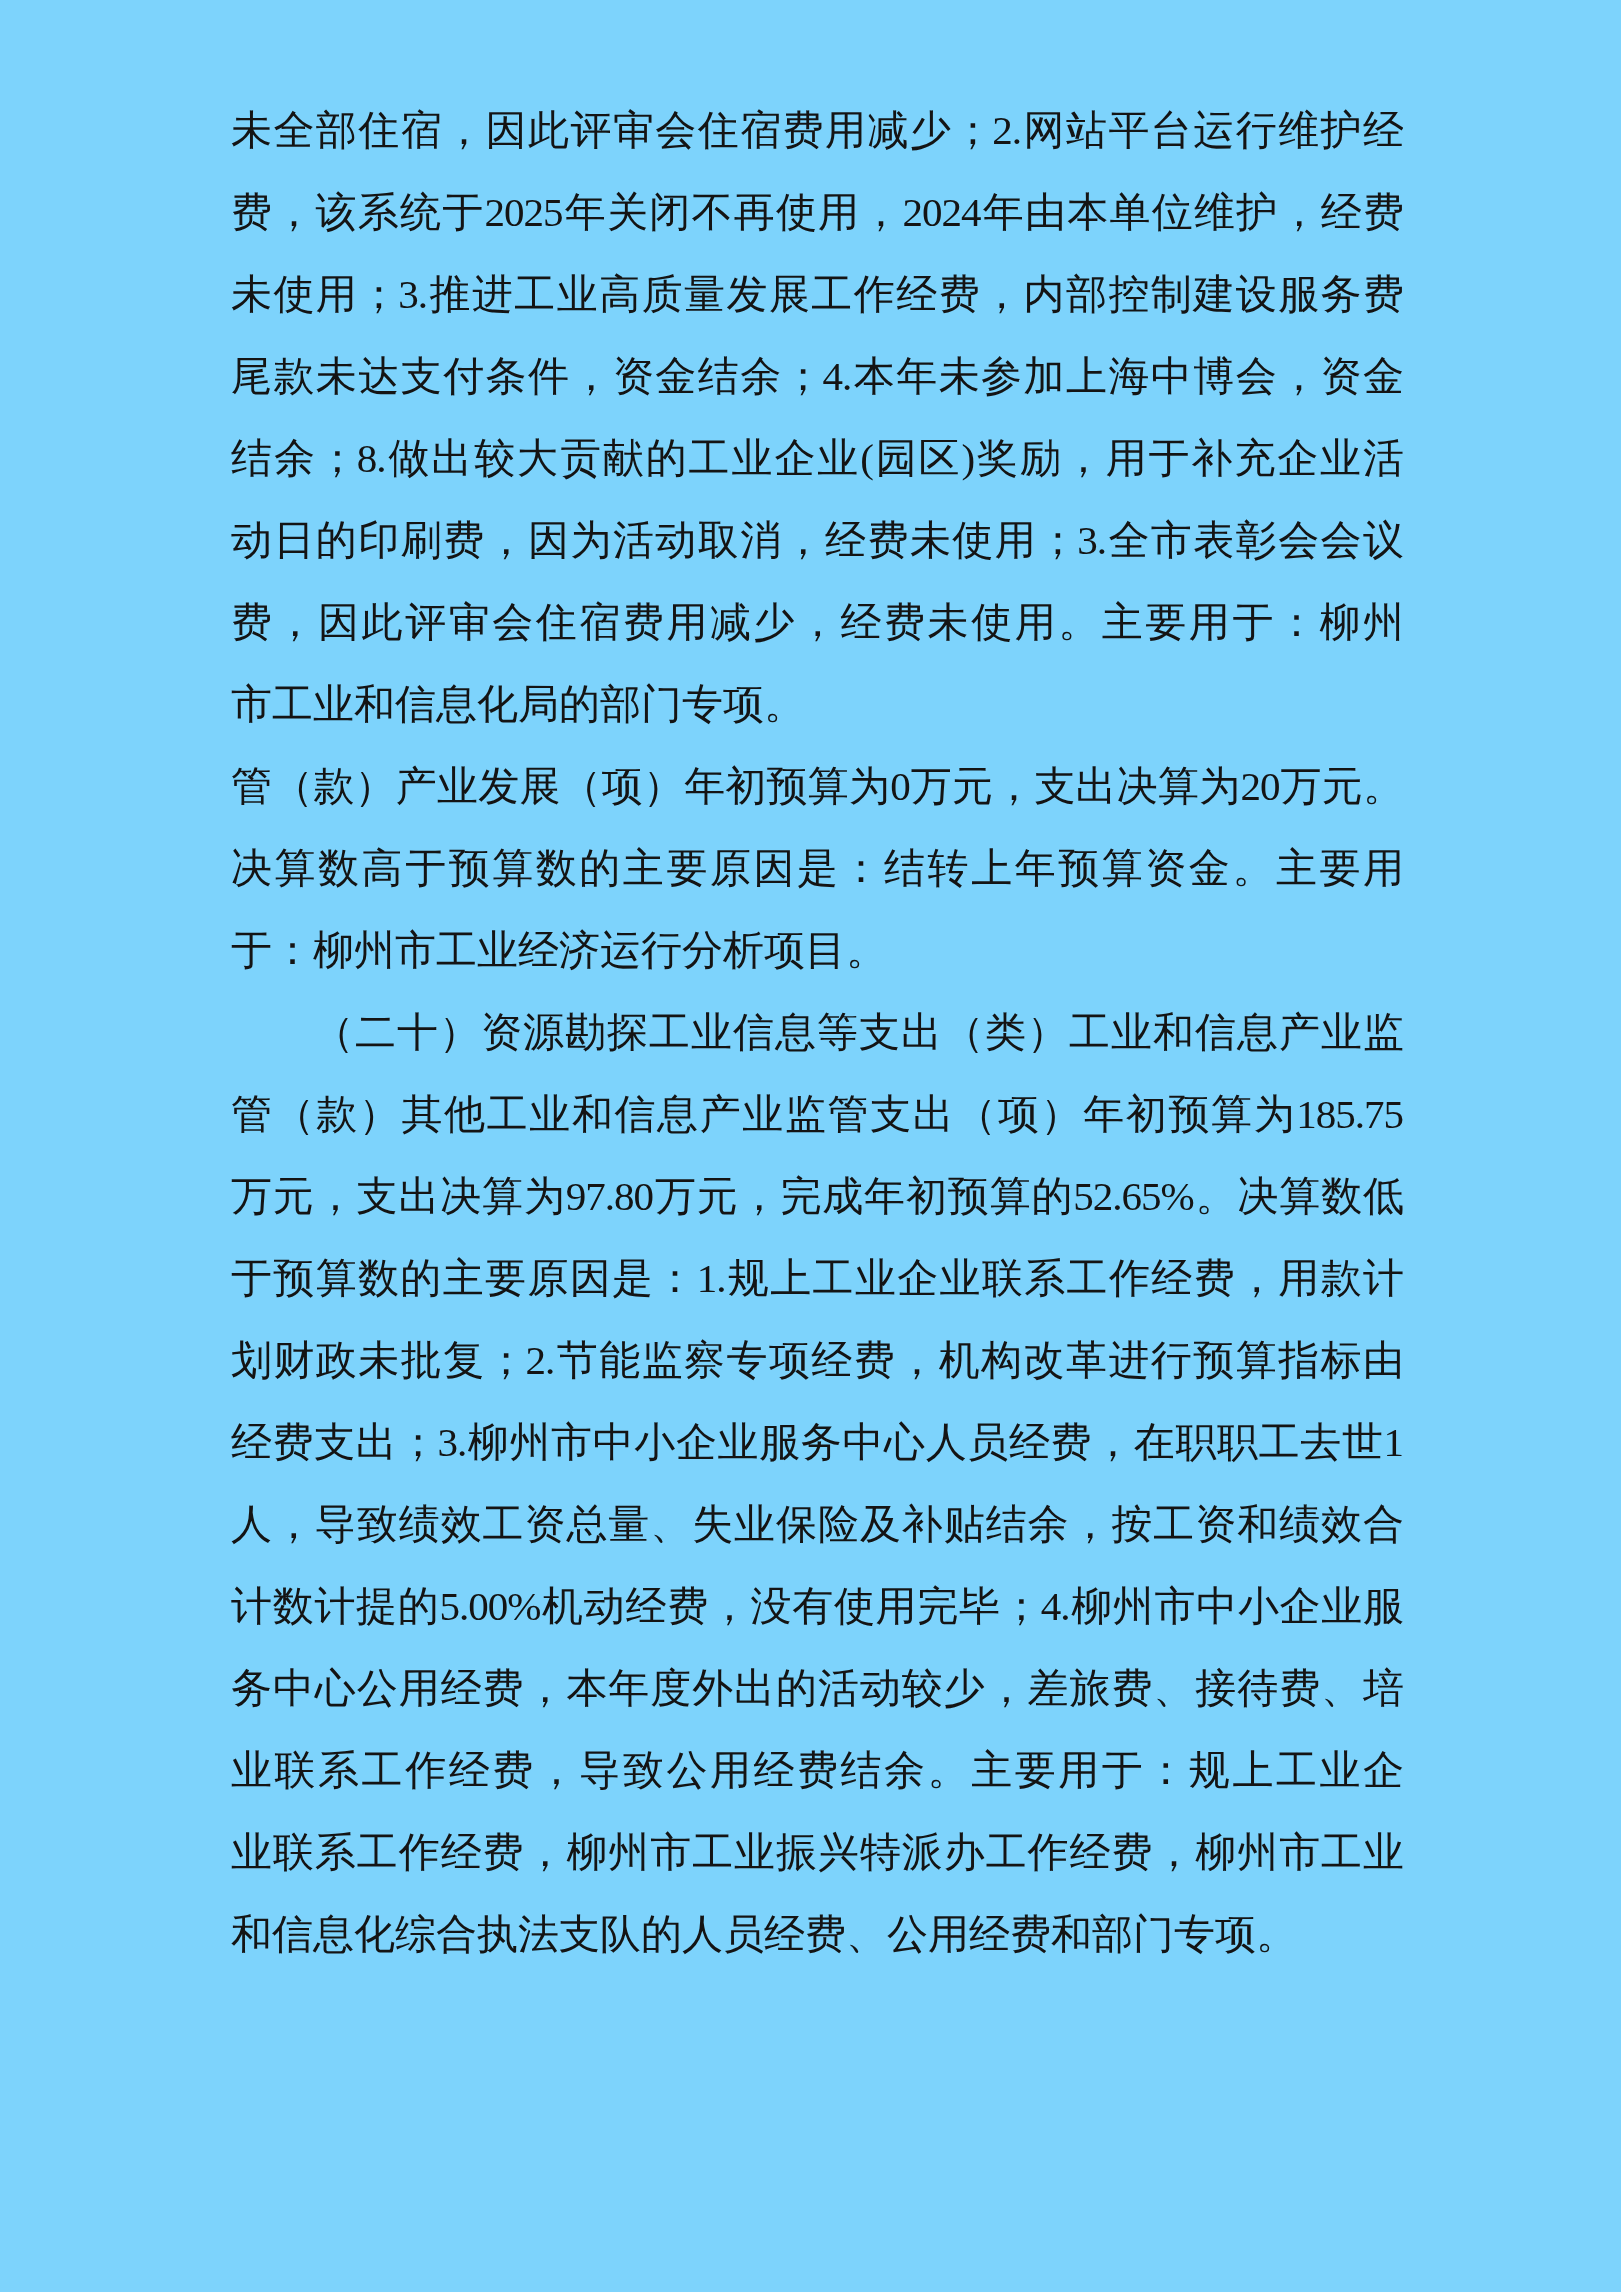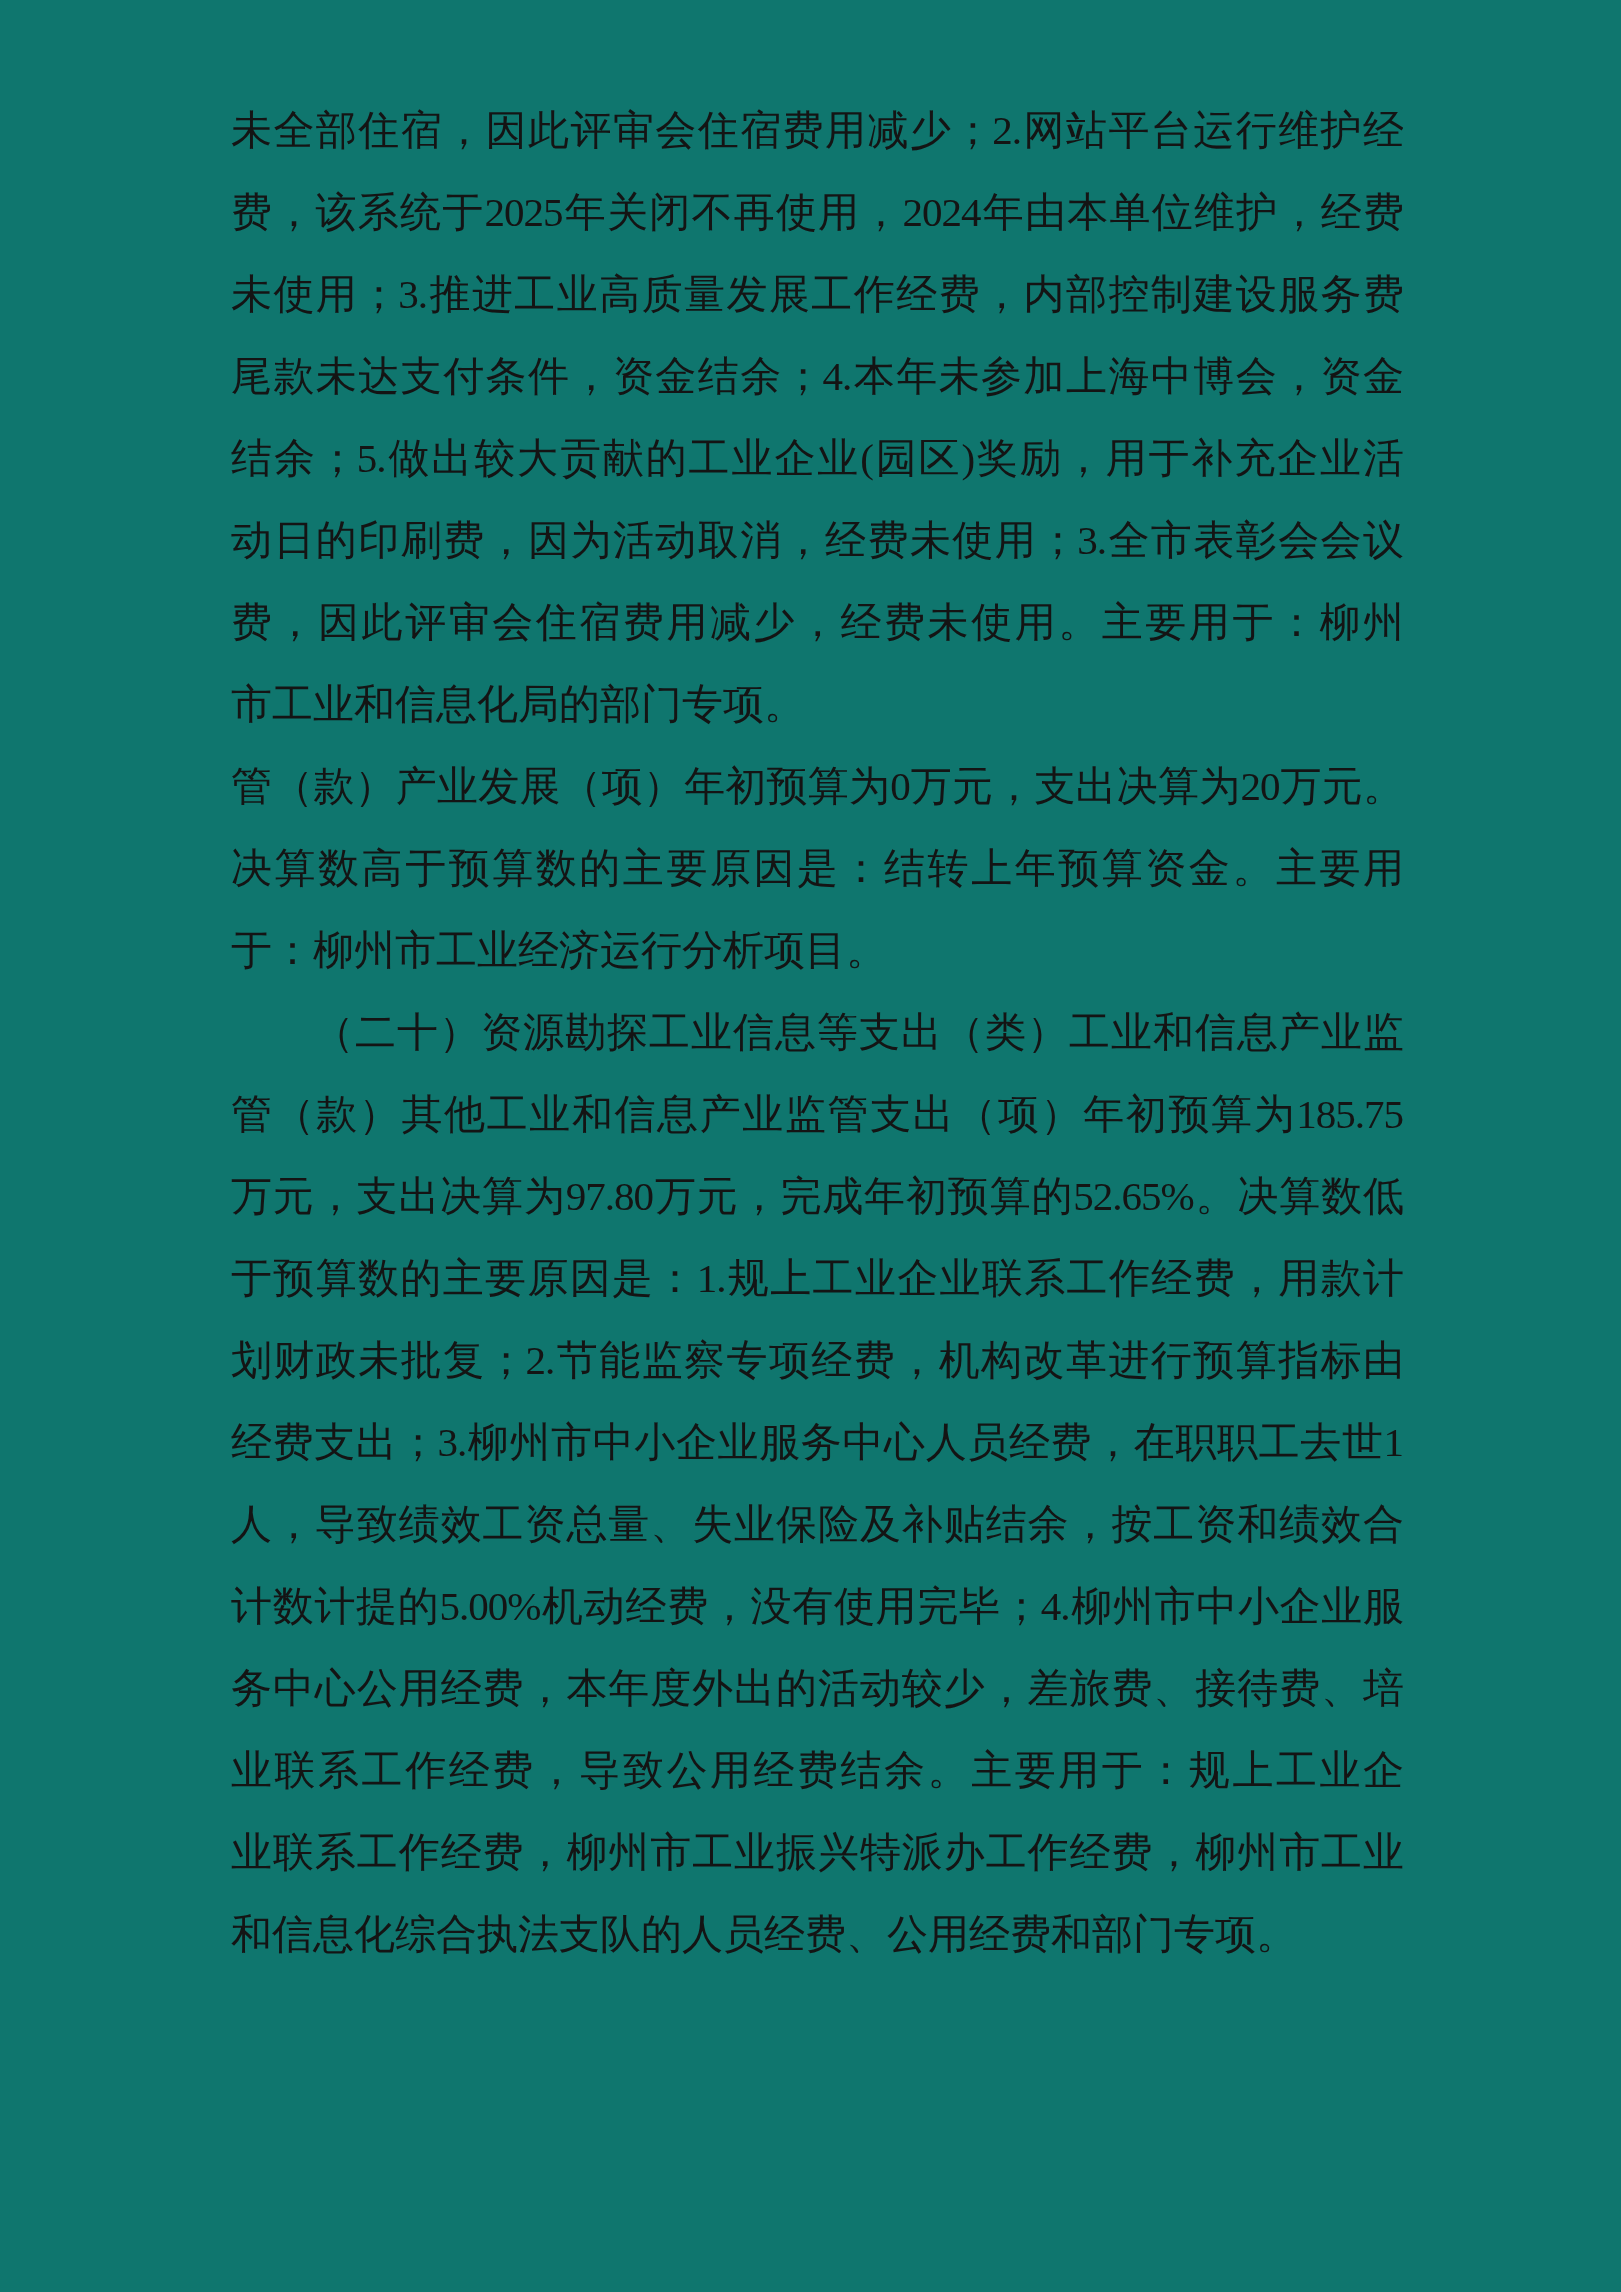--- a/index.html
+++ b/index.html
@@ -1,20 +1,20 @@
 <!DOCTYPE html>
 <html><head>
 <meta charset="utf-8">
 <style>
   html,body { margin:0; padding:0; background:#777; }
   .page {
     position: relative;
     width: 1621px;
     height: 2293px;
-    background: #0f766e;
+    background: #7dd3fc;
     margin: 0 auto;
     overflow: hidden;
     font-family: "Liberation Serif", "DejaVu Serif", serif;
     color: #141414;
   }
   .doc-body {
     position: absolute;
     left: 231px;
     top: 89px;
     width: 1172px;
@@ -48,21 +48,21 @@
 </style>
 </head>
 <body>
 
 <div class="page">
   <div class="doc-body">
     <div class="ln">未全部住宿，因此评审会住宿费用减少；2.网站平台运行维护经</div>
     <div class="ln">费，该系统于2025年关闭不再使用，2024年由本单位维护，经费</div>
     <div class="ln">未使用；3.推进工业高质量发展工作经费，内部控制建设服务费</div>
     <div class="ln">尾款未达支付条件，资金结余；4.本年未参加上海中博会，资金</div>
-    <div class="ln">结余；5.做出较大贡献的工业企业(园区)奖励，用于补充企业活</div>
+    <div class="ln">结余；8.做出较大贡献的工业企业(园区)奖励，用于补充企业活</div>
     <div class="ln">动日的印刷费，因为活动取消，经费未使用；3.全市表彰会会议</div>
     <div class="ln">费，因此评审会住宿费用减少，经费未使用。主要用于：柳州</div>
     <div class="ln end">市工业和信息化局的部门专项。</div>
     <div class="ln">管（款）产业发展（项）年初预算为0万元，支出决算为20万元。</div>
     <div class="ln">决算数高于预算数的主要原因是：结转上年预算资金。主要用</div>
     <div class="ln end">于：柳州市工业经济运行分析项目。</div>
     <div class="ln ind">（二十）资源勘探工业信息等支出（类）工业和信息产业监</div>
     <div class="ln">管（款）其他工业和信息产业监管支出（项）年初预算为185.75</div>
     <div class="ln">万元，支出决算为97.80万元，完成年初预算的52.65%。决算数低</div>
     <div class="ln">于预算数的主要原因是：1.规上工业企业联系工作经费，用款计</div>

